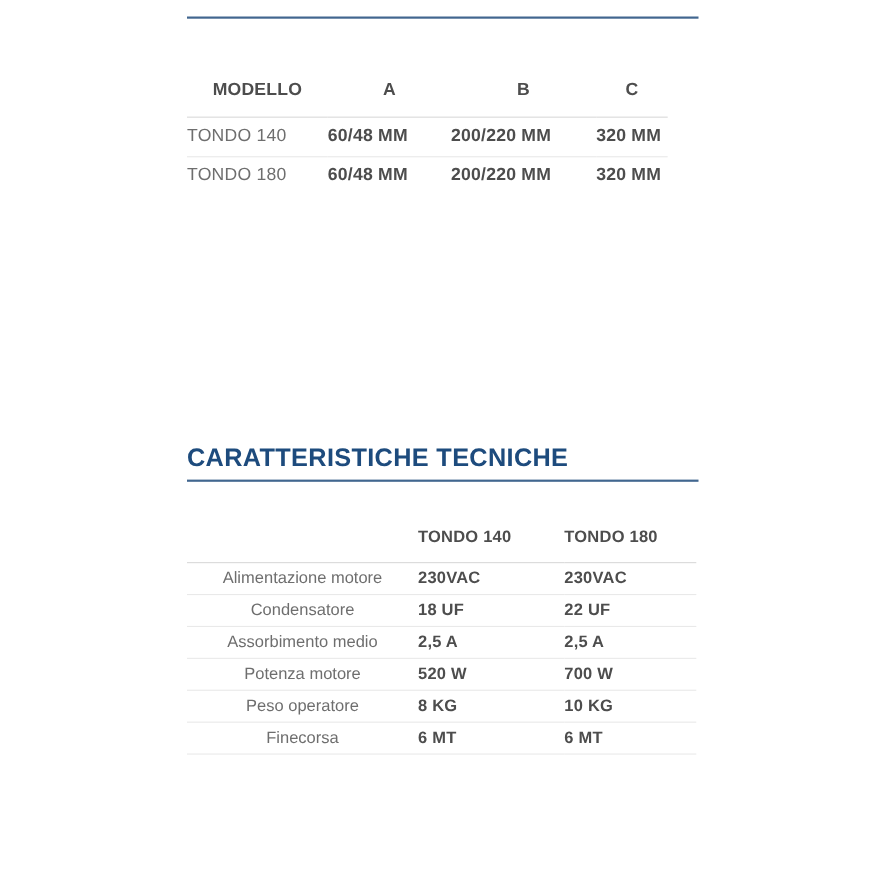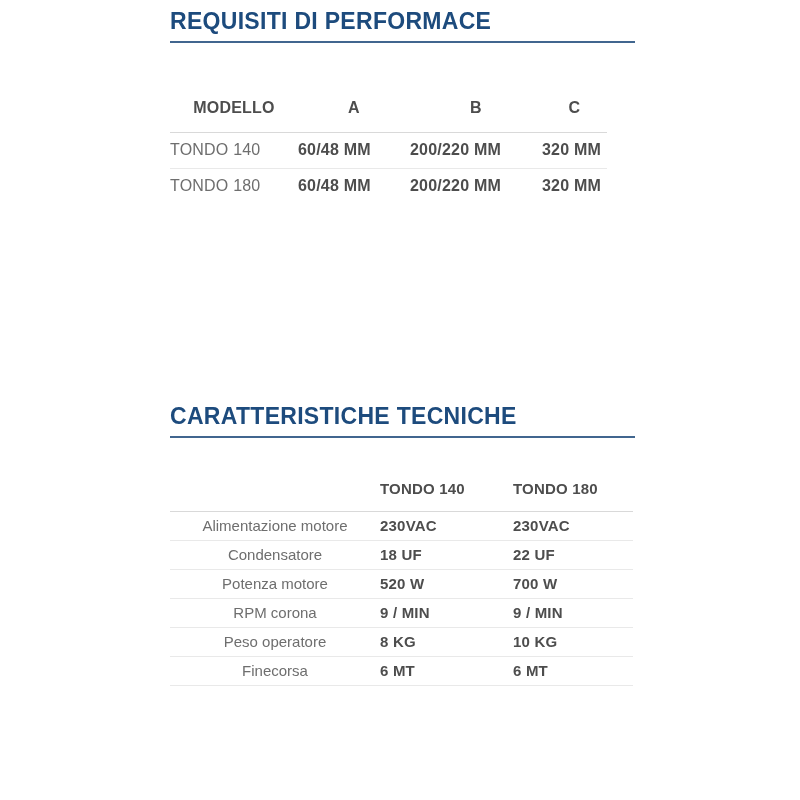--- a/index.html
+++ b/index.html
@@ -93,21 +93,20 @@
     color: var(--label-color);
     text-align: center;
   }
 </style>
 </head>
 <body>
 
 <div class="page">
 
   <section class="sec sec-performance">
-    <h1 class="sec-title">REQUISITI DI PERFORMACE</h1>
     <div class="title-underline"></div>
 
     <table class="perf-table">
       <colgroup>
         <col style="width:128px">
           <col style="width:112px">
           <col style="width:132px">
           <col style="width:65px">
       </colgroup>
       <thead>
@@ -157,28 +156,28 @@
             <td>Alimentazione motore</td>
             <td>230VAC</td>
             <td>230VAC</td>
           </tr>
           <tr>
             <td>Condensatore</td>
             <td>18 UF</td>
             <td>22 UF</td>
           </tr>
           <tr>
+            <td>Assorbimento medio</td>
+            <td>2,5 A</td>
+            <td>2,5 A</td>
+          </tr>
+          <tr>
             <td>Potenza motore</td>
             <td>520 W</td>
             <td>700 W</td>
-          </tr>
-          <tr>
-            <td>RPM corona</td>
-            <td>9 / MIN</td>
-            <td>9 / MIN</td>
           </tr>
           <tr>
             <td>Peso operatore</td>
             <td>8 KG</td>
             <td>10 KG</td>
           </tr>
           <tr>
             <td>Finecorsa</td>
             <td>6 MT</td>
             <td>6 MT</td>

